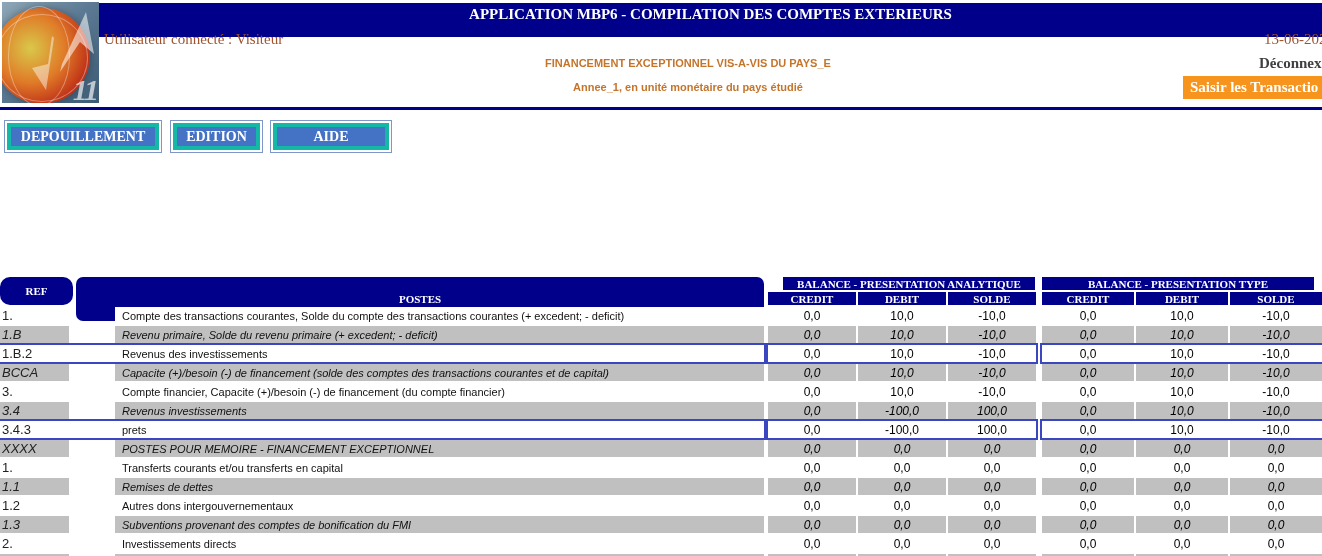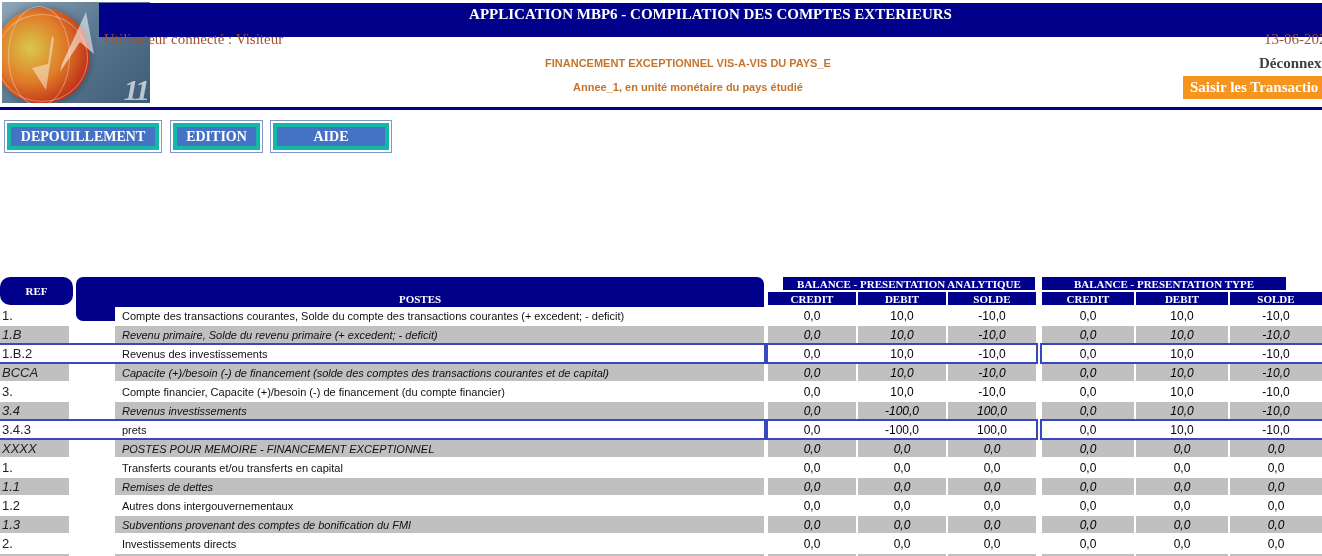--- a/index.html
+++ b/index.html
@@ -2,23 +2,22 @@
 <html><head>
 <meta charset="utf-8">
 <style>
   html,body{margin:0;padding:0;}
   body{
     width:1322px;height:556px;position:relative;overflow:hidden;
     background:#ffffff;font-family:"Liberation Sans",sans-serif;
   }
   
   .logo{
-    position:absolute;left:2px;top:2px;width:108px;height:101px;overflow:hidden;
+    position:absolute;left:2px;top:2px;width:97px;height:101px;overflow:hidden;
     background:linear-gradient(135deg,#8fa8b8 0%,#5c7a94 45%,#3d5b75 100%);
-    padding-left:40px;
   }
   .logo .globe{
     position:absolute;left:-8px;top:6px;width:96px;height:96px;border-radius:50%;
     background:radial-gradient(circle at 38% 42%,#d8c84a 0%,#e07b28 42%,#c03418 72%,#8e2410 100%);
     box-shadow:0 0 8px rgba(0,0,0,.35);
   }
   .logo .grid1,.logo .grid2{
     position:absolute;border:1px solid rgba(255,255,255,.35);border-radius:50%;
   }
   .logo .grid1{left:-6px;top:12px;width:90px;height:86px;}
@@ -77,21 +76,21 @@
   
   .tbl{position:absolute;left:0;top:277px;width:1322px;}
   .hcell{
     position:absolute;background:#00008B;color:#ffffff;
     font:bold 11px "Liberation Serif",serif;
     display:flex;align-items:center;justify-content:center;white-space:nowrap;
   }
   #h-ref{left:0;top:0;width:73px;height:28px;border-radius:10px;}
   #h-postes{left:76px;top:0;width:688px;height:44px;border-radius:7px;}
   #h-grp-a{left:768px;top:0;width:252px;height:13px;margin-left:15px;}
-  #h-grp-t{left:1042px;top:0;width:244px;height:13px;}
+  #h-grp-t{left:1042px;top:0;width:272px;height:13px;}
   .rows{position:absolute;left:0;top:30px;width:1322px;}
   .row{display:flex;height:17px;margin-bottom:2px;}
   .seg{display:flex;height:17px;}
   .seg-left{width:764px;gap:3px;}
   .seg-a{width:268px;margin-left:4px;gap:2px;}
   .seg-t{width:280px;margin-left:6px;gap:2px;}
   .row.hl .seg{box-shadow:0 0 0 2px #3B47C0;}
   .cell{display:flex;align-items:center;height:17px;box-sizing:border-box;}
   .cell.ref{width:73px;font:13px "Liberation Sans",sans-serif;color:#222;padding-left:2px;}
   .cell.poste{width:688px;font:11px "Liberation Sans",sans-serif;color:#111;padding-left:7px;margin-left:43px;}

